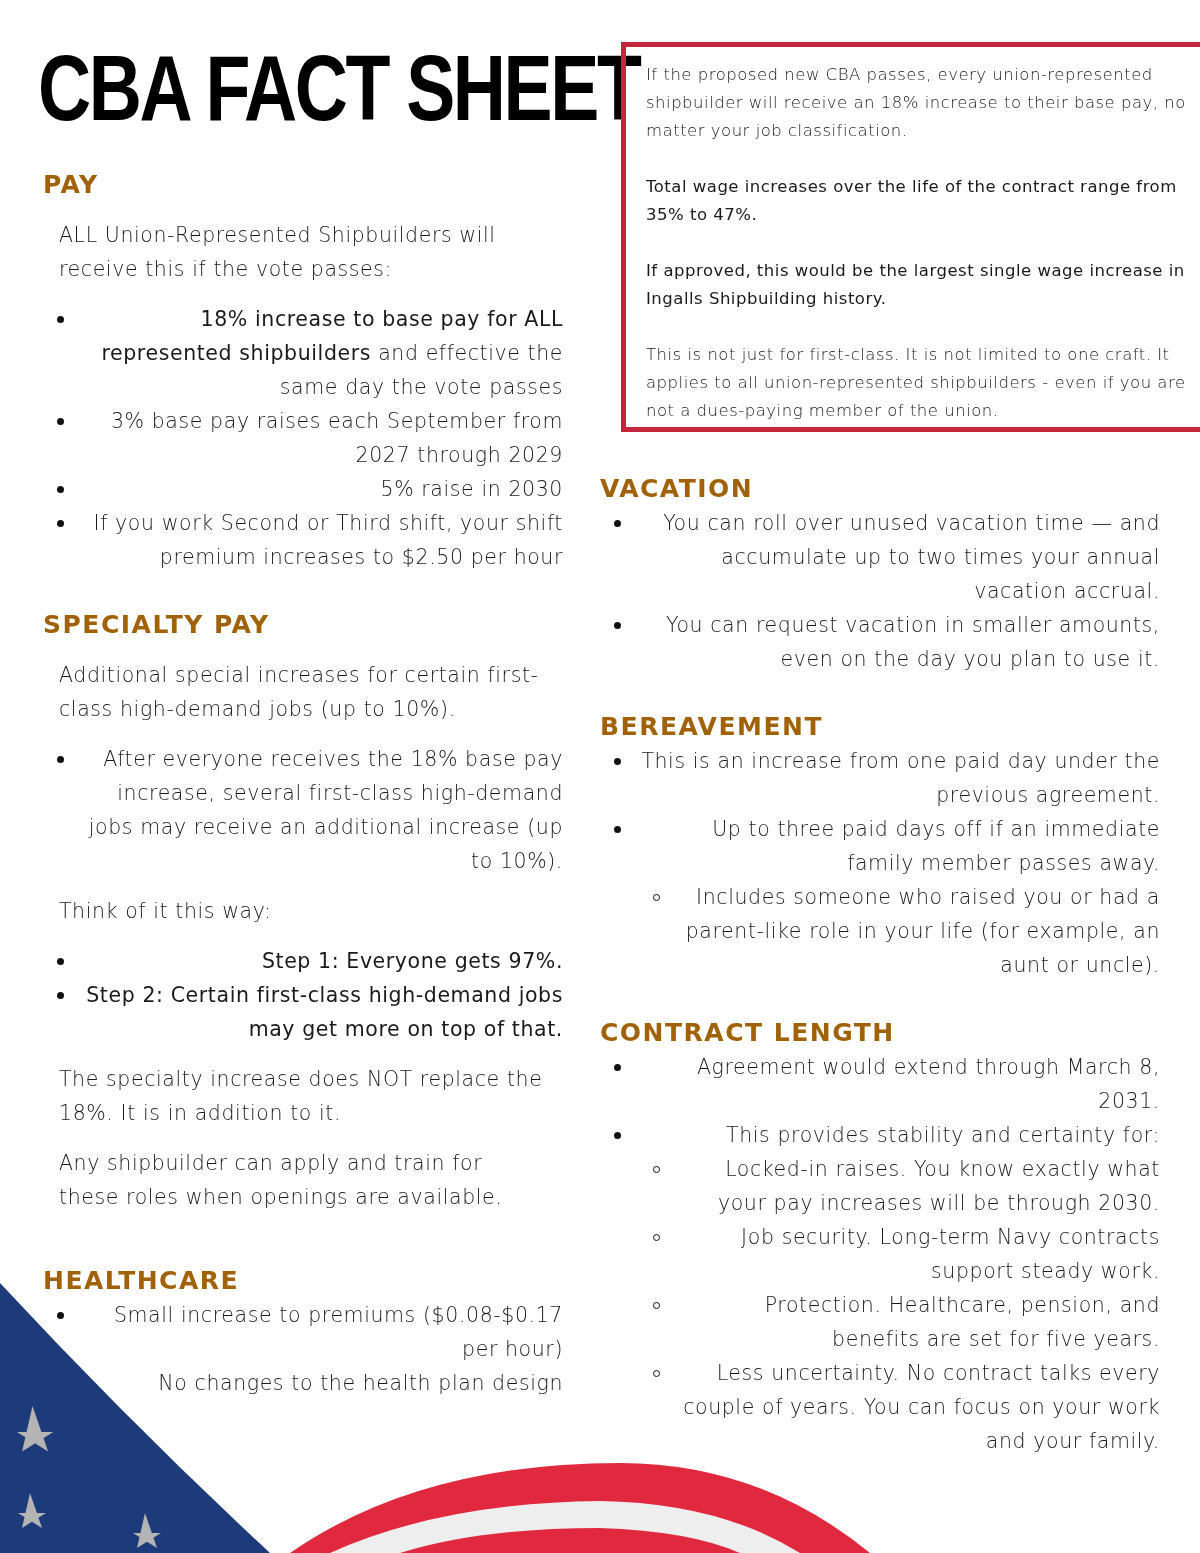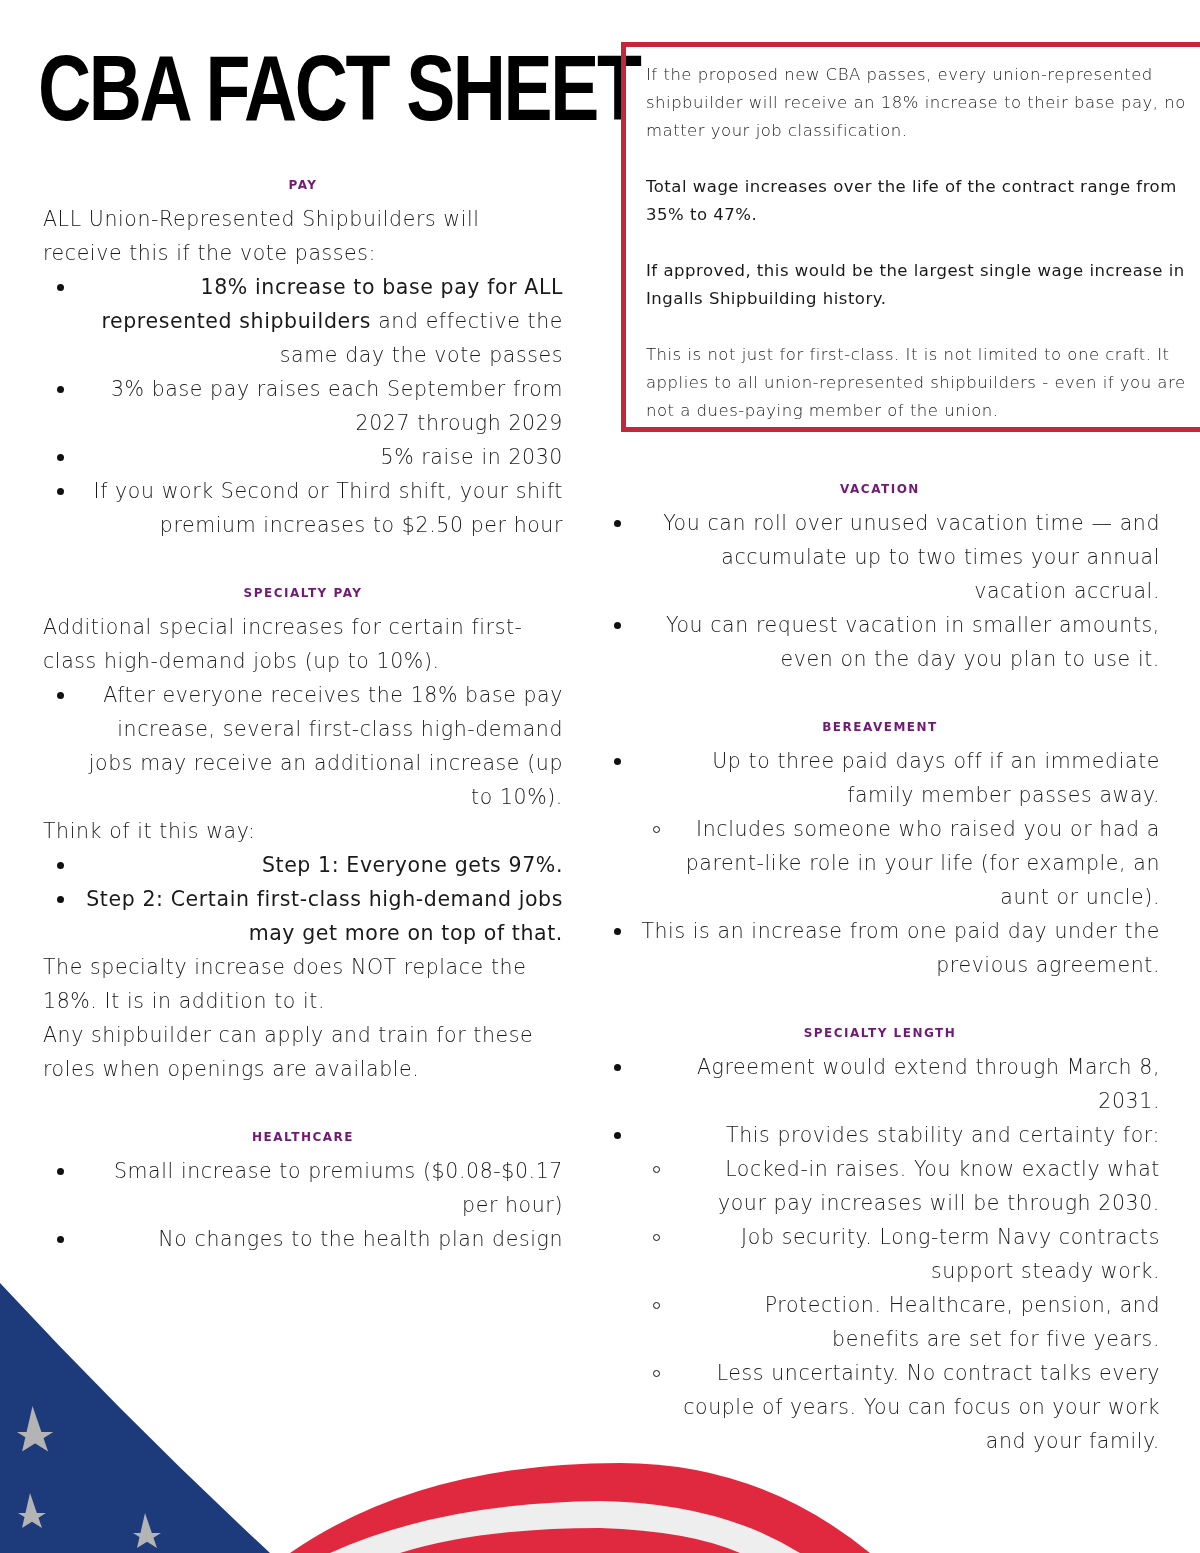--- a/index.html
+++ b/index.html
@@ -11,22 +11,22 @@
   .title {
     position: absolute; left: 38px; top: 38px;
     font-family: "Liberation Sans", sans-serif; font-weight: 700;
     font-size: 92px; line-height: 100px; letter-spacing: -3px;
     transform: scaleX(0.80); transform-origin: left top; white-space: nowrap;
     color: #000;
   }
   .col { position: absolute; font-size: 20.5px; line-height: 34px; letter-spacing: 0.6px; font-weight: 300; }
   .col-left { left: 43px; top: 168px; width: 520px; }
   .col-right { left: 600px; top: 472px; width: 560px; }
-  .heading { font-weight: 700; letter-spacing: 1.5px; font-size: 12px; color: #701a75; text-align: center; }
-  .para { margin: 0; }
+  .heading { font-weight: 700; letter-spacing: 1.5px; font-size: 25px; color: #a16207; }
+  .para { margin: 16px; }
   ul { margin: 0; padding-left: 39px; list-style: none; }
   ul li { position: relative; text-align: right; }
   ul li::before { content: ""; position: absolute; left: -25px; top: 14px; width: 7px; height: 7px; border-radius: 50%; background: #111; }
   ul ul li::before { background: transparent; border: 1.5px solid #111; width: 5px; height: 5px; }
   .b { font-weight: 400; }
   .gap { height: 34px; }
   .callout {
     position: absolute; left: 577px; top: 42px; width: 592px; height: 390px;
     border: 5px solid #c3283a; box-sizing: border-box;
     padding: 14px 20px; font-size: 16.5px; line-height: 28px; letter-spacing: 0.5px; font-weight: 300; margin-left: 44px;
@@ -82,29 +82,29 @@
 
 <div class="col col-right">
   <div class="heading">VACATION</div>
   <ul>
     <li>You can roll over unused vacation time — and accumulate up to two times your annual vacation accrual.</li>
     <li>You can request vacation in smaller amounts, even on the day you plan to use it.</li>
   </ul>
   <div class="gap"></div>
   <div class="heading">BEREAVEMENT</div>
   <ul>
+    <li>This is an increase from one paid day under the previous agreement.</li>
     <li><span>Up to three paid days off if an immediate family member passes away.</span>
       <ul>
           <li>Includes someone who raised you or had a parent-like role in your life (for example, an aunt or uncle).</li>
         </ul>
     </li>
-    <li>This is an increase from one paid day under the previous agreement.</li>
   </ul>
   <div class="gap"></div>
-  <div class="heading">SPECIALTY LENGTH</div>
+  <div class="heading">CONTRACT LENGTH</div>
   <ul>
     <li>Agreement would extend through March 8, 2031.</li>
     <li><span>This provides stability and certainty for:</span>
       <ul>
         <li>Locked-in raises. You know exactly what your pay increases will be through 2030.</li>
         <li>Job security. Long-term Navy contracts support steady work.</li>
         <li>Protection. Healthcare, pension, and benefits are set for five years.</li>
         <li>Less uncertainty. No contract talks every couple of years. You can focus on your work and your family.</li>
       </ul>
     </li>

